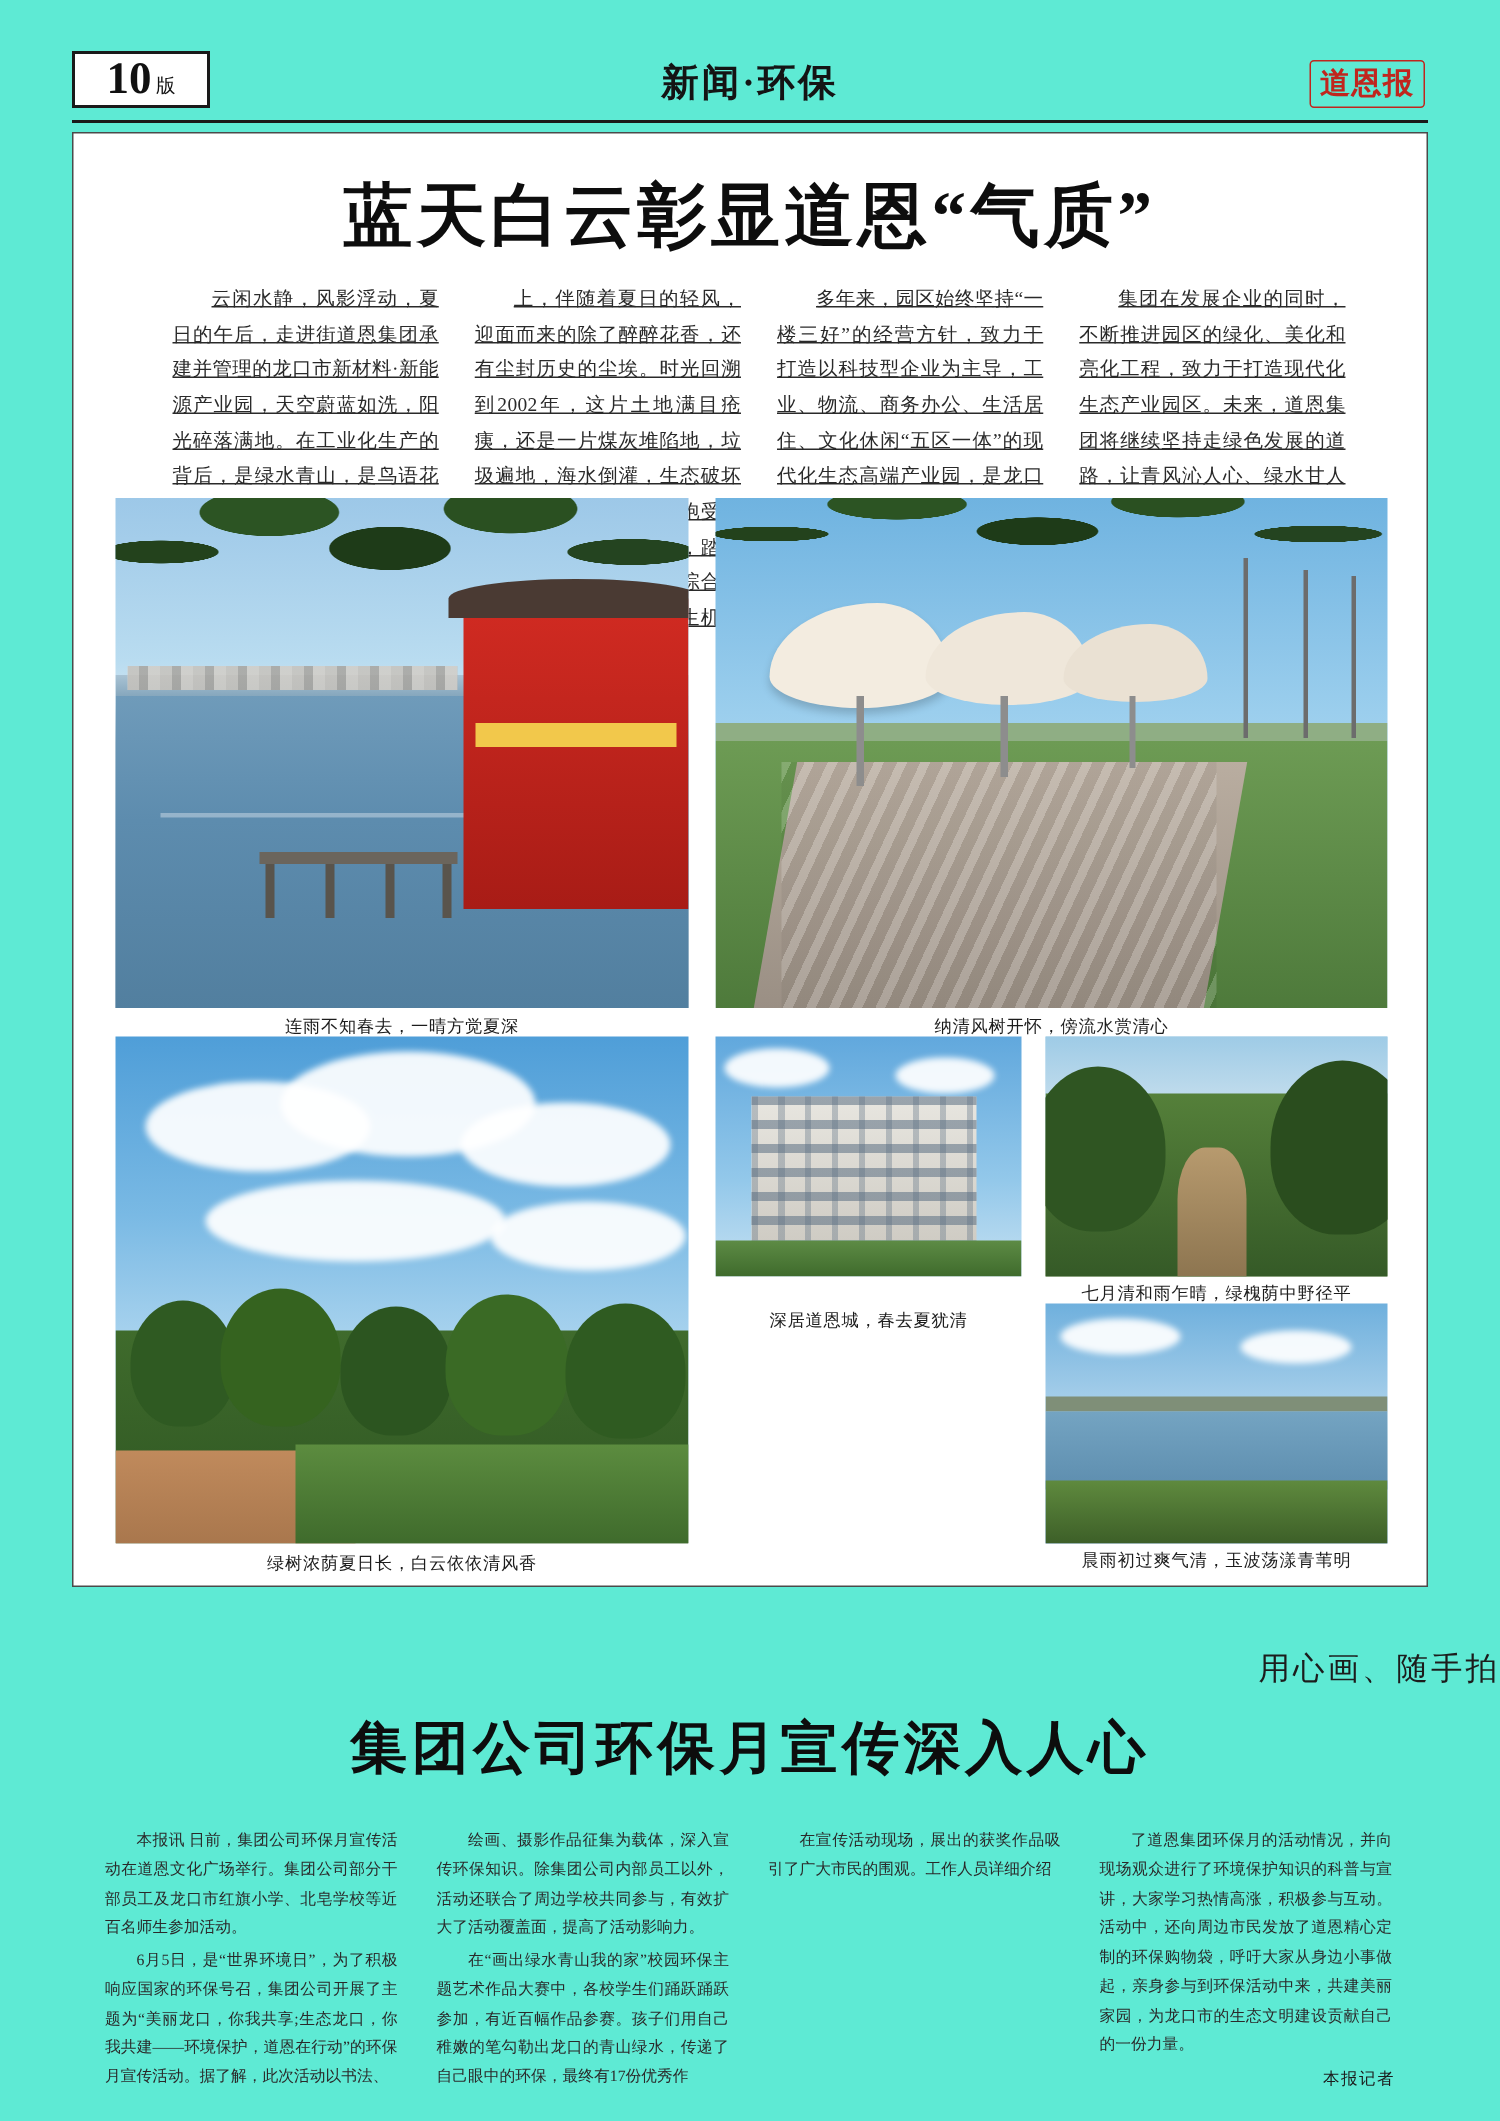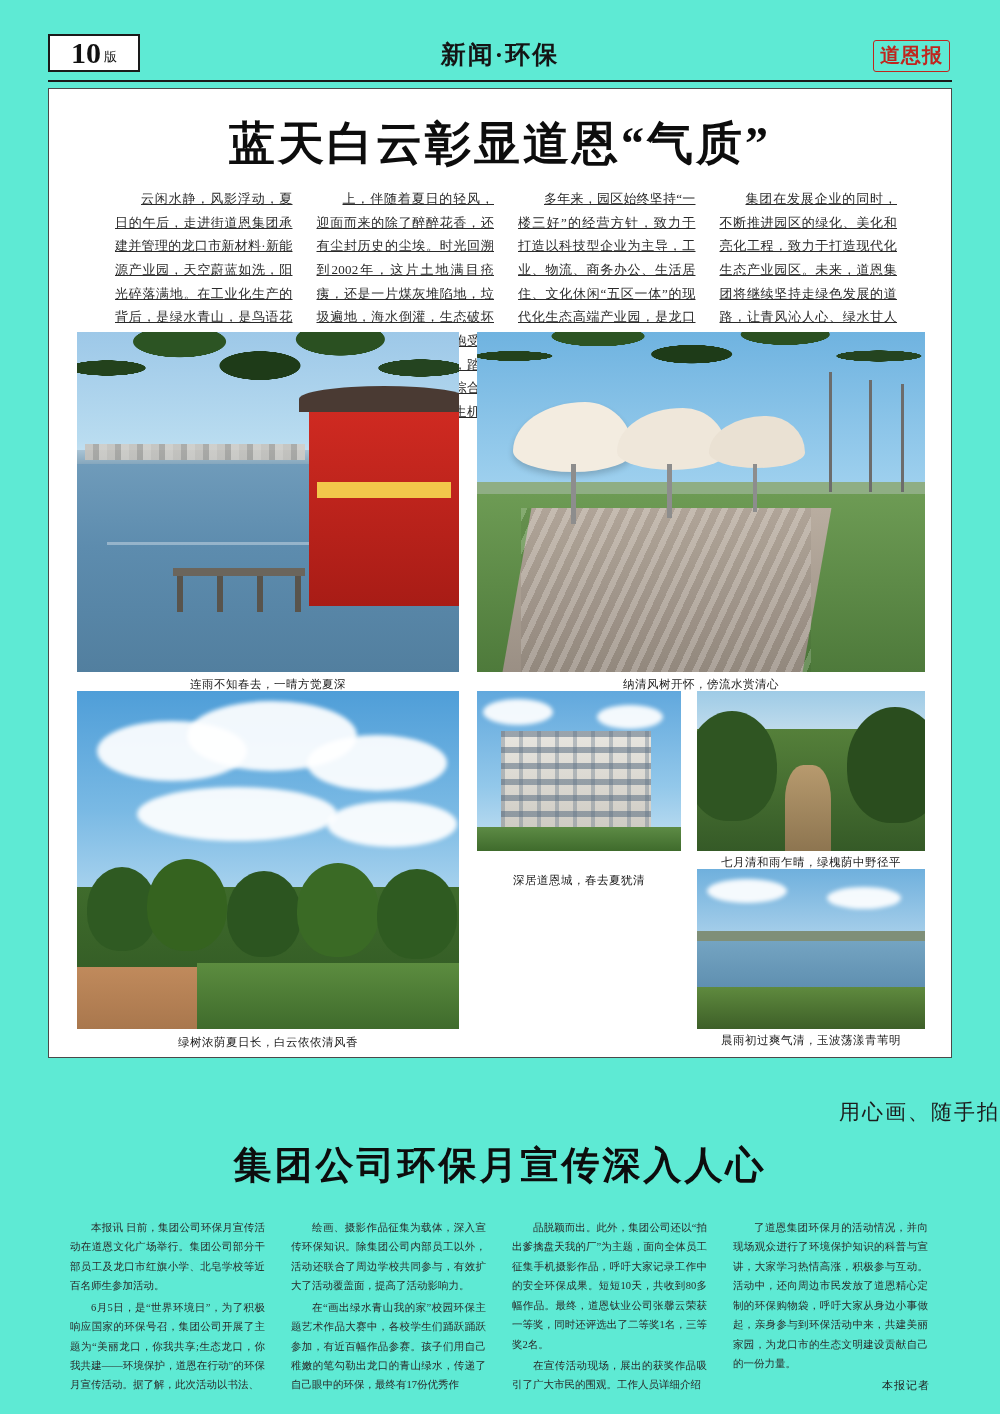--- a/index.html
+++ b/index.html
@@ -344,21 +344,20 @@
   <div class="cols2">
     <div class="col2">
       <p>本报讯  日前，集团公司环保月宣传活动在道恩文化广场举行。集团公司部分干部员工及龙口市红旗小学、北皂学校等近百名师生参加活动。</p>
       <p>6月5日，是“世界环境日”，为了积极响应国家的环保号召，集团公司开展了主题为“美丽龙口，你我共享;生态龙口，你我共建——环境保护，道恩在行动”的环保月宣传活动。据了解，此次活动以书法、</p>
     </div>
     <div class="col2">
       <p>绘画、摄影作品征集为载体，深入宣传环保知识。除集团公司内部员工以外，活动还联合了周边学校共同参与，有效扩大了活动覆盖面，提高了活动影响力。</p>
       <p>在“画出绿水青山我的家”校园环保主题艺术作品大赛中，各校学生们踊跃踊跃参加，有近百幅作品参赛。孩子们用自己稚嫩的笔勾勒出龙口的青山绿水，传递了自己眼中的环保，最终有17份优秀作</p>
     </div>
     <div class="col2">
-      <p>品脱颖而出。此外，集团公司还以“拍出爹擒盘天我的厂”为主题，面向全体员工征集手机摄影作品，呼吁大家记录工作中的安全环保成果。短短10天，共收到80多幅作品。最终，道恩钛业公司张馨云荣获一等奖，同时还评选出了二等奖1名，三等奖2名。</p>
       <p>在宣传活动现场，展出的获奖作品吸引了广大市民的围观。工作人员详细介绍</p>
     </div>
     <div class="col2">
       <p>了道恩集团环保月的活动情况，并向现场观众进行了环境保护知识的科普与宣讲，大家学习热情高涨，积极参与互动。活动中，还向周边市民发放了道恩精心定制的环保购物袋，呼吁大家从身边小事做起，亲身参与到环保活动中来，共建美丽家园，为龙口市的生态文明建设贡献自己的一份力量。</p>
     </div>
   </div>
 
   <div class="byline">本报记者</div>
 
 </div>

